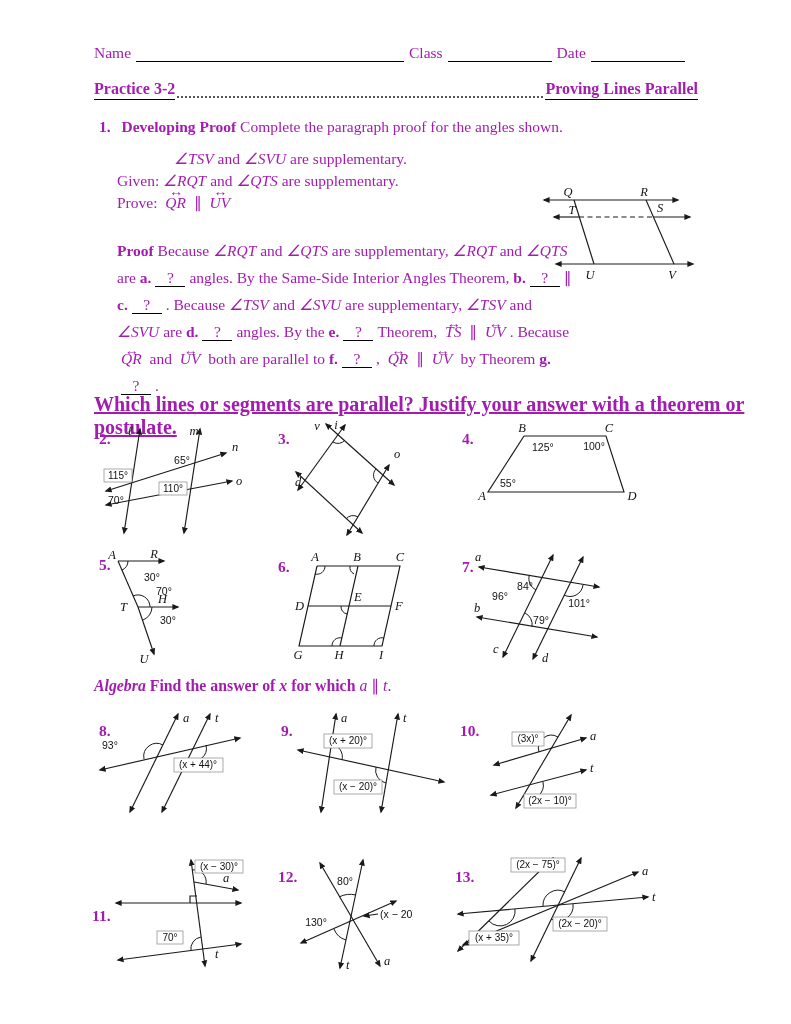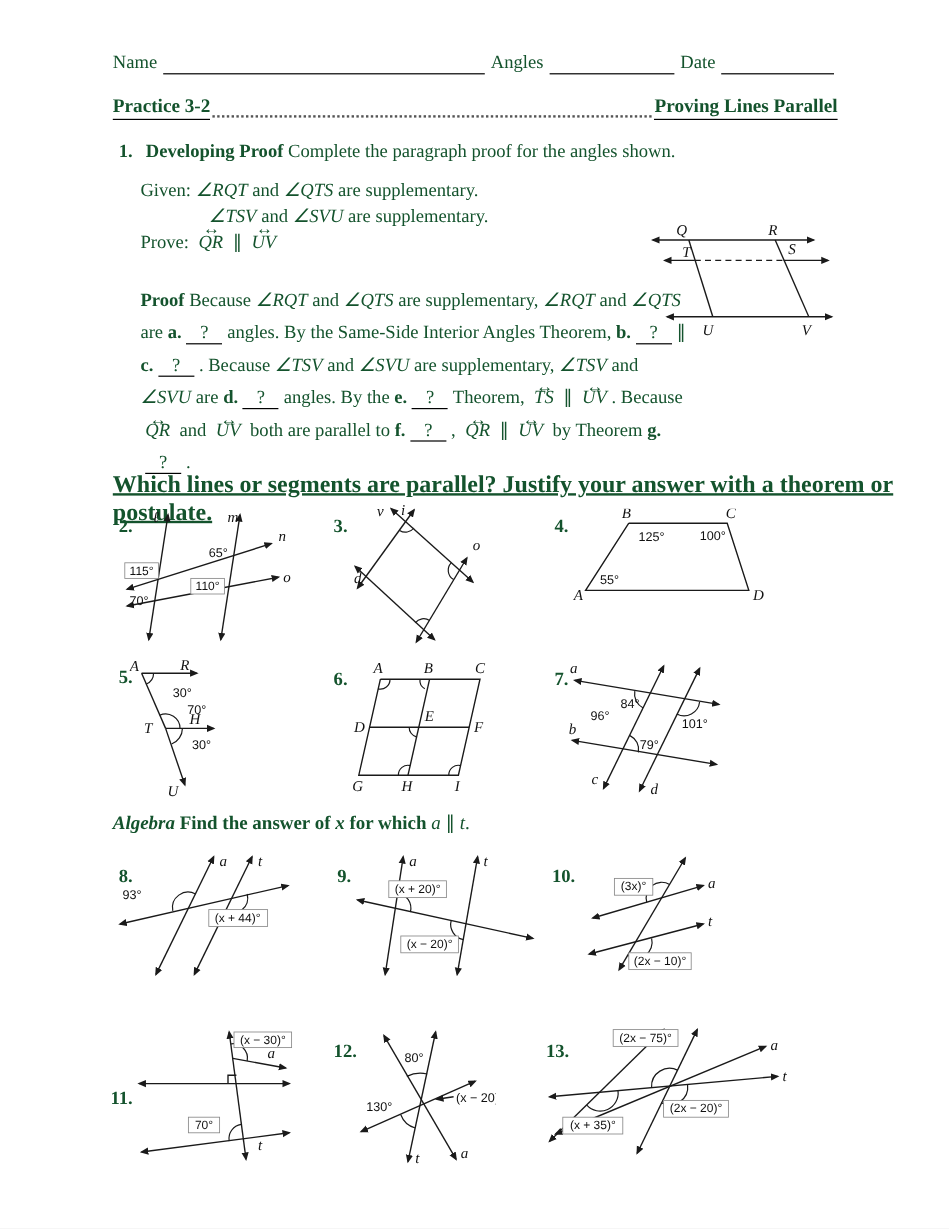--- a/index.html
+++ b/index.html
@@ -1,17 +1,17 @@
 <!DOCTYPE html>
 <html><head>
 <meta charset="utf-8">
 <style>
   html,body{margin:0;padding:0;background:#e8e8e8;}
   .page{position:relative;width:791px;height:1024px;background:#ffffff;margin:0 auto;
-        font-family:"Liberation Serif",serif;color:#14532d;font-size:15.5px;overflow:hidden;}
+        font-family:"Liberation Serif",serif;color:#a21caf;font-size:15.5px;overflow:hidden;}
   .abs{position:absolute;}
   .uline{display:inline-block;border-bottom:1px solid #000;height:14px;vertical-align:baseline;}
   .w1{width:268px;margin:0 5px 0 5px;}
   .w2{width:104px;margin:0 5px 0 5px;}
   .w3{width:94px;margin-left:5px;}
   .name-row{left:94px;top:44px;width:606px;display:flex;align-items:flex-end;}
   .titlebar{left:94px;top:80px;width:604px;display:flex;align-items:flex-end;font-weight:bold;font-size:16px;}
   .tb-left,.tb-right{border-bottom:1.3px solid #000;padding-bottom:1px;white-space:nowrap;}
   .leader{flex:1;height:1em;border-bottom:2px dotted #555;margin:0 2px 2px 2px;}
   .pnum{font-weight:bold;margin-right:7px;}
@@ -43,44 +43,44 @@
     <defs>
       <marker id="arr" viewBox="0 0 10 10" refX="7.5" refY="5" markerWidth="6.5" markerHeight="6.5" orient="auto-start-reverse">
         <path d="M0,1 L9.5,5 L0,9 z" fill="#1a1a1a"></path>
       </marker>
     </defs>
   </svg>
 
   <div class="abs name-row">
     <span>Name</span>
       <span class="uline w1"></span>
-    <span>Angles</span>
+    <span>Class</span>
       <span class="uline w2"></span>
     <span>Date</span>
       <span class="uline w3"></span>
   </div>
 
   <div class="abs titlebar">
     <span class="tb-left">Practice 3-2</span>
     <span class="leader"></span>
     <span class="tb-right">Proving Lines Parallel</span>
   </div>
 
   <div class="abs" style="left:99px;top:118px;width:590px">
     <span class="pnum">1.</span>
     <span><span class="seg-b">Developing Proof</span><span class="seg-t"> Complete the paragraph proof for the angles shown.</span></span>
   </div>
 
   <div class="abs givens" style="left:117px;top:148px;width:420px">
+    <div style="padding-left:57px">
+      <span><span class="seg-ang">∠TSV</span><span class="seg-t"> and </span><span class="seg-ang">∠SVU</span><span class="seg-t"> are supplementary.</span></span>
+    </div>
     <div>
       <span>Given:</span>
       <span><span class="seg-ang">∠RQT</span><span class="seg-t"> and </span><span class="seg-ang">∠QTS</span><span class="seg-t"> are supplementary.</span></span>
-    </div>
-    <div style="padding-left:57px">
-      <span><span class="seg-ang">∠TSV</span><span class="seg-t"> and </span><span class="seg-ang">∠SVU</span><span class="seg-t"> are supplementary.</span></span>
     </div>
     <div style="margin-top:0">
       <span>Prove:</span>
       <span><span class="lineover">QR</span><span class="seg-t"> ∥ </span><span class="lineover">UV</span></span>
     </div>
   </div>
 
   <svg class="abs strokes" style="left:528px;top:186px" width="168" height="100" viewBox="0 0 168 100">
     <g>
       <line x1="16" y1="14" x2="150" y2="14" marker-start="url(#arr)" marker-end="url(#arr)"></line>

